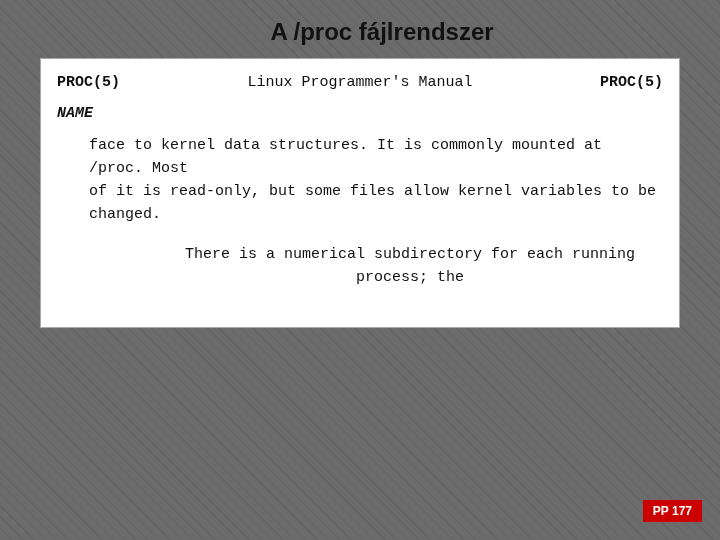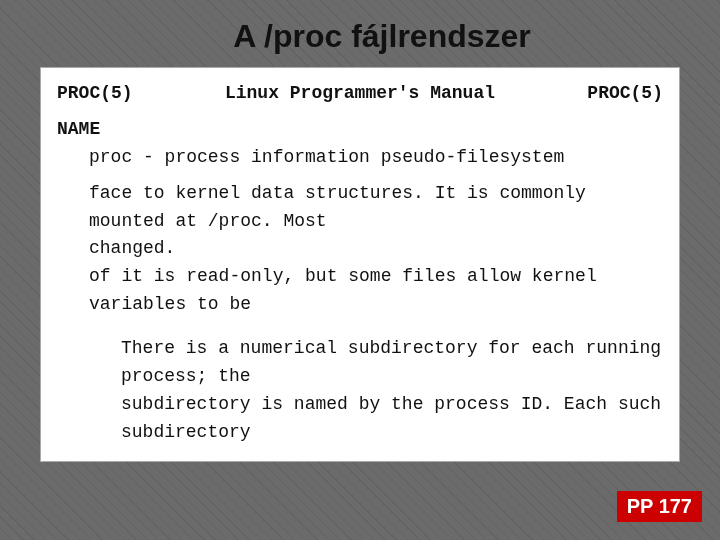--- a/index.html
+++ b/index.html
@@ -20,117 +20,117 @@
       font-family: Arial, sans-serif;
       position: relative;
     }
 
     .title-area {
       text-align: center;
       padding: 18px 0 12px 0;
     }
 
     .page-title {
-      font-size: 32px;
+      font-size: 24px;
       font-weight: bold;
       color: #111;
       font-family: Arial, sans-serif;
       margin-left: 44px;
     }
 
     .man-page-box {
       background: #fff;
       margin: 0 40px;
       padding: 12px 16px 14px 16px;
       border: 1.5px solid #aaa;
       font-family: 'Courier New', Courier, monospace;
-      font-size: 18px;
+      font-size: 15px;
       line-height: 1.55;
       color: #111;
       min-height: 270px;
     }
 
     .man-header {
       display: flex;
       justify-content: space-between;
       margin-bottom: 8px;
     }
 
     .man-header-left,
     .man-header-right {
       font-weight: bold;
     }
 
     .man-header-center {
-      font-weight: bold;
+      font-weight: normal;
       text-align: center;
     }
 
     .section-name {
       font-weight: bold;
       margin-top: 4px;
+      font-style: italic;
     }
 
     .indent1 {
       margin-left: 32px;
     }
 
     .indent2 {
-      margin-left: 64px;
+      margin-left: 100px;
+      text-align: center;
     }
 
     .spacer {
       height: 8px;
     }
 
     .pp-badge {
       position: absolute;
       bottom: 18px;
       right: 18px;
       background: #cc0000;
       color: #fff;
       font-family: Arial, sans-serif;
       font-weight: bold;
-      font-size: 20px;
+      font-size: 12px;
       padding: 4px 10px;
     }
   </style>
 </head>
 <body>
 
 <div class="title-area">
   <span class="page-title">A /proc fájlrendszer</span>
 </div>
 
 <div class="man-page-box">
 
   <div class="man-header">
     <span class="man-header-left">PROC(5)</span>
     <span class="man-header-center">Linux Programmer's Manual</span>
     <span class="man-header-right">PROC(5)</span>
   </div>
 
   <div>
     <div class="section-name">NAME</div>
-    <div class="indent1">proc - process information pseudo-filesystem</div>
   </div>
 
   <div class="spacer"></div>
 
   <div>
     <div class="indent1">face to kernel data structures. It is commonly mounted at /proc.   Most</div>
+    <div class="indent1">of  it  is  read-only,  but  some  files  allow  kernel variables to be</div>
     <div class="indent1">changed.</div>
-    <div class="indent1">of  it  is  read-only,  but  some  files  allow  kernel variables to be</div>
   </div>
 
   <div class="spacer"></div>
 
 
   <div class="spacer"></div>
 
   <div>
     <div class="indent2">There is a numerical subdirectory for each running process;  the</div>
-    <div class="indent2">subdirectory is named by the process ID.  Each such subdirectory</div>
   </div>
 
 </div>
 
 <div class="pp-badge">PP 177</div>
 
 </body></html>

